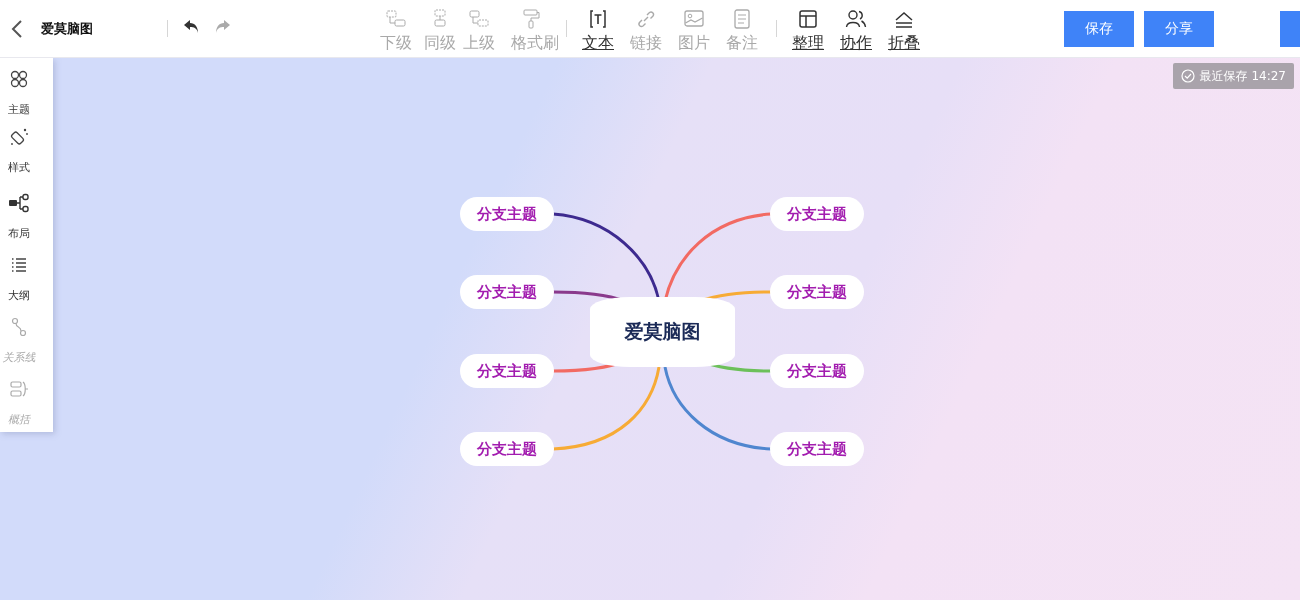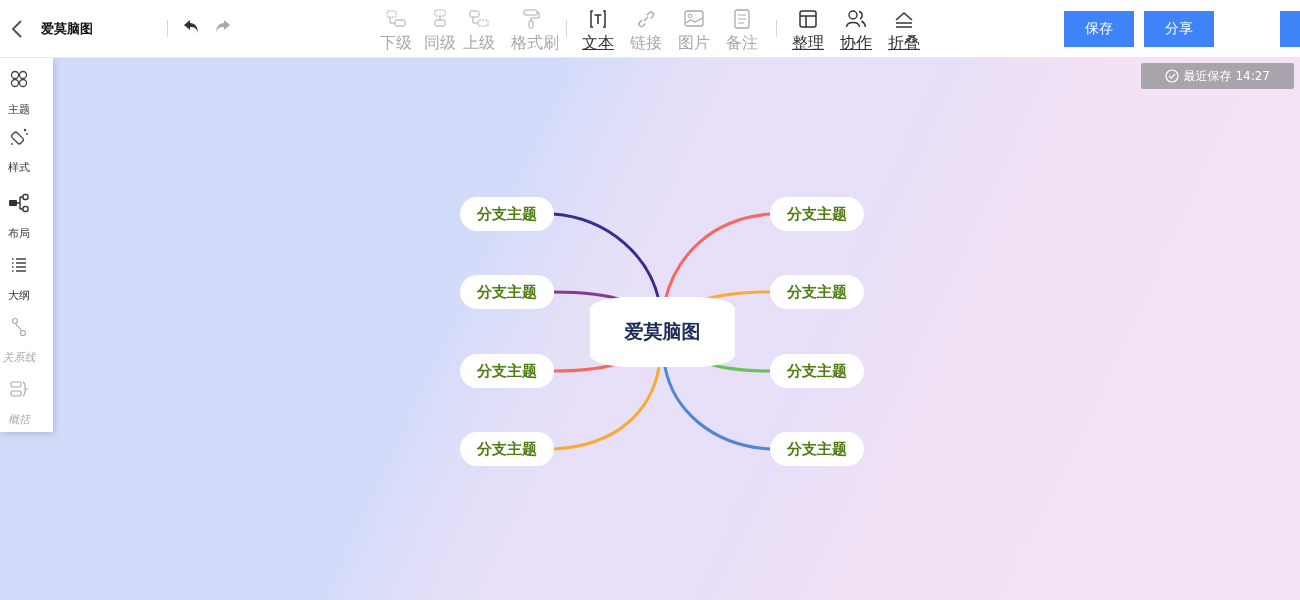--- a/index.html
+++ b/index.html
@@ -30,21 +30,21 @@
     display: flex; align-items: center; justify-content: center;
   }
 
   
   .canvas {
     position: absolute; left: 0; top: 58px; width: 1300px; height: 542px; overflow: hidden;
     background: linear-gradient(115deg, #d2dbfa 0%, #d2dbfa 36%, #e6e0f7 46%, #e7dff7 62%, #f3e2f5 72%, #f4e3f4 100%);
   }
 
   .save-badge {
-    position: absolute; right: 6px; top: 5px; height: 26px; padding: 0 24px;
+    position: absolute; right: 6px; top: 5px; height: 26px; padding: 0 8px;
     background: #a9a3ab; color: #fff; font-size: 12px; border-radius: 2px;
     display: flex; align-items: center; gap: 5px;
   }
 
   
   .leftpanel {
     position: absolute; left: 0; top: 58px; width: 53px; height: 374px; background: #fff;
     box-shadow: 2px 2px 6px rgba(120,130,170,0.35); z-index: 4;
   }
   .lp-item { position: absolute; left: 0; width: 38px; height: 52px; text-align: center; cursor: pointer; }
@@ -57,21 +57,21 @@
   .lines { position: absolute; left: 0; top: 0; }
   .central {
     position: absolute; left: 590px; top: 239px; width: 145px; height: 70px;
     background: #fff; border-radius: 40px / 12px;
     display: flex; align-items: center; justify-content: center;
     font-size: 19px; font-weight: bold; color: #1b2a57; cursor: pointer;
   }
   .branch {
     position: absolute; width: 94px; height: 34px; background: #fff; border-radius: 17px;
     display: flex; align-items: center; justify-content: center;
-    font-size: 15px; font-weight: bold; color: #4d7c0f; cursor: pointer;
+    font-size: 15px; font-weight: bold; color: #a21caf; cursor: pointer;
   }
 </style>
 </head>
 <body>
 
 <div class="topbar">
   <div class="back-btn">
     <svg width="20" height="22" viewBox="0 0 20 22">
         <path d="M13 3 L5 11 L13 19" fill="none" stroke="#555" stroke-width="2"></path>
       </svg>

